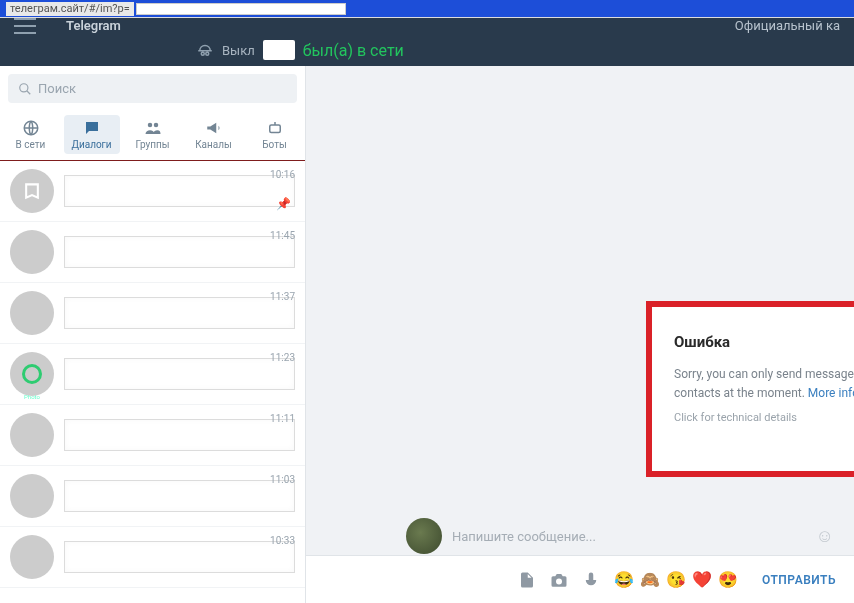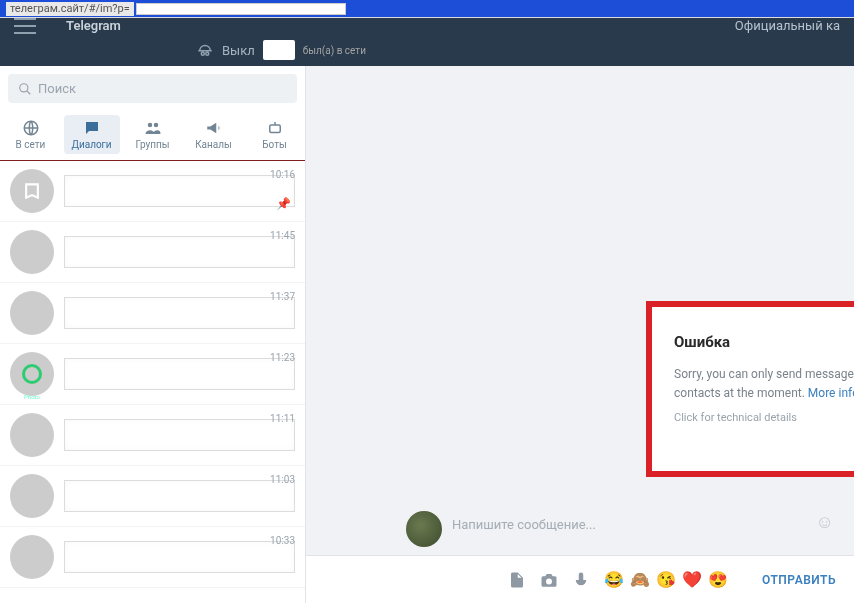--- a/index.html
+++ b/index.html
@@ -10,21 +10,21 @@
 .url-bar .redact { display: inline-block; width: 210px; height: 12px; background: #fff; border: 1px solid #ccc; margin-left: 2px; }
 
 .header { height: 48px; background: #293a4c; color: #b7c2cd; display: flex; padding: 0 14px; font-size: 13px; }
 .hamburger { width: 22px; height: 16px; display: flex; flex-direction: column; justify-content: space-between; margin-right: 30px; cursor: pointer; }
 .hamburger span { display: block; height: 2px; background: #8fa0af; }
 .brand { font-weight: 600; color: #c9d2da; flex: 0 0 auto; width: 130px; }
 .user-info { display: flex; align-items: center; gap: 8px; margin-top: 16px; }
 .hat-icon { width: 18px; height: 18px; }
 .user-name { color: #a8b4c0; }
 .user-avatar { width: 32px; height: 20px; background: #fff; border-radius: 2px; }
-.presence { color: #a3a3a3; font-size: 10px; }
+.presence { color: #22c55e; font-size: 16px; }
 .right-label { margin-left: auto; color: #b7c2cd; }
 
 .body { display: flex; height: 537px; }
 
 .sidebar { width: 306px; background: #fff; border-right: 1px solid #e0e4e8; display: flex; flex-direction: column; }
 .search-wrap { padding: 8px; }
 .search { display: flex; align-items: center; gap: 6px; background: #eef1f4; border-radius: 4px; padding: 7px 10px; color: #9aa5af; font-size: 13px; }
 .tabs { display: flex; justify-content: space-around; padding: 4px 0 6px; border-bottom: 1px solid #7f1d1d; }
 .tab { display: flex; flex-direction: column; align-items: center; gap: 2px; font-size: 10px; color: #738594; width: 56px; padding: 4px 0; cursor: pointer; }
 .tab.active { background: #e8eef4; border-radius: 4px; color: #3a6f9c; }
@@ -32,29 +32,29 @@
 
 .chat-list { flex: 1; overflow: hidden; }
 .chat-item { display: flex; align-items: center; padding: 8px 10px; border-bottom: 1px solid #f1f3f5; gap: 10px; position: relative; }
 .chat-item .avatar { width: 44px; height: 44px; border-radius: 50%; flex-shrink: 0; background: #ccc center/cover; }
 .chat-item .name-redact { flex: 1; height: 32px; background: #fff; border: 1px solid #dcdcdc; box-shadow: inset 0 0 6px rgba(0,0,0,0.03); }
 .chat-item .time { font-size: 10px; color: #9aa5af; position: absolute; right: 10px; top: 8px; }
 .chat-item .pin { position: absolute; right: 14px; bottom: 10px; color: #b5bfc8; font-size: 12px; }
 
 .main { flex: 1; background: #f0f2f5; position: relative; }
 .date-label { position: absolute; top: 355px; right: 50px; color: #7d8994; font-size: 12px; }
-.compose-row { position: absolute; bottom: 56px; left: 0; right: 0; display: flex; padding: 0 20px; gap: 10px; }
+.compose-row { position: absolute; bottom: 49px; left: 0; right: 0; display: flex; align-items: center; padding: 0 20px; gap: 10px; }
 .compose-avatar { width: 36px; height: 36px; border-radius: 50%; background: radial-gradient(circle at 40% 40%, #6a7a4f, #3d4a2e); margin-left: 80px; }
 .compose-input { flex: 1; color: #a5adb5; font-size: 13px; padding: 6px 0; }
 .smile { color: #c4cad0; font-size: 18px; }
 
 .bottom-bar { position: absolute; bottom: 0; left: 0; right: 0; height: 48px; background: #fff; border-top: 1px solid #e0e4e8; display: flex; align-items: center; justify-content: flex-end; padding: 0 18px; gap: 14px; }
 .ico { color: #8f99a3; cursor: pointer; display: flex; align-items: center; }
 .emoji-row { display: flex; gap: 6px; font-size: 16px; }
-.send-btn { color: #3a7fbf; font-weight: 600; font-size: 12px; letter-spacing: 0.5px; margin-left: 20px; cursor: pointer; }
+.send-btn { color: #3a7fbf; font-weight: 600; font-size: 12px; letter-spacing: 0.5px; margin-left: 10px; cursor: pointer; }
 
 .modal-frame { position: absolute; top: 235px; left: 340px; width: 332px; background: #fff; border: 6px solid #da2128; padding: 26px 22px 14px; }
 .modal-title { font-weight: 700; font-size: 15px; color: #2a2a2a; margin-bottom: 14px; }
 .modal-msg { font-size: 12px; color: #7a838c; line-height: 1.6; }
 .modal-msg a { color: #3a7fbf; text-decoration: none; }
 .modal-tech { font-size: 11px; color: #9aa3ab; margin-top: 8px; }
 .modal-ok { text-align: right; color: #3a7fbf; font-weight: 600; font-size: 13px; margin-top: 18px; cursor: pointer; }
 
 .av1 { background: #2f7fbf; display:flex; align-items:center; justify-content:center; }
 .av1 svg { width:20px; height:20px; stroke:#fff; fill:none; stroke-width:2.5; }

